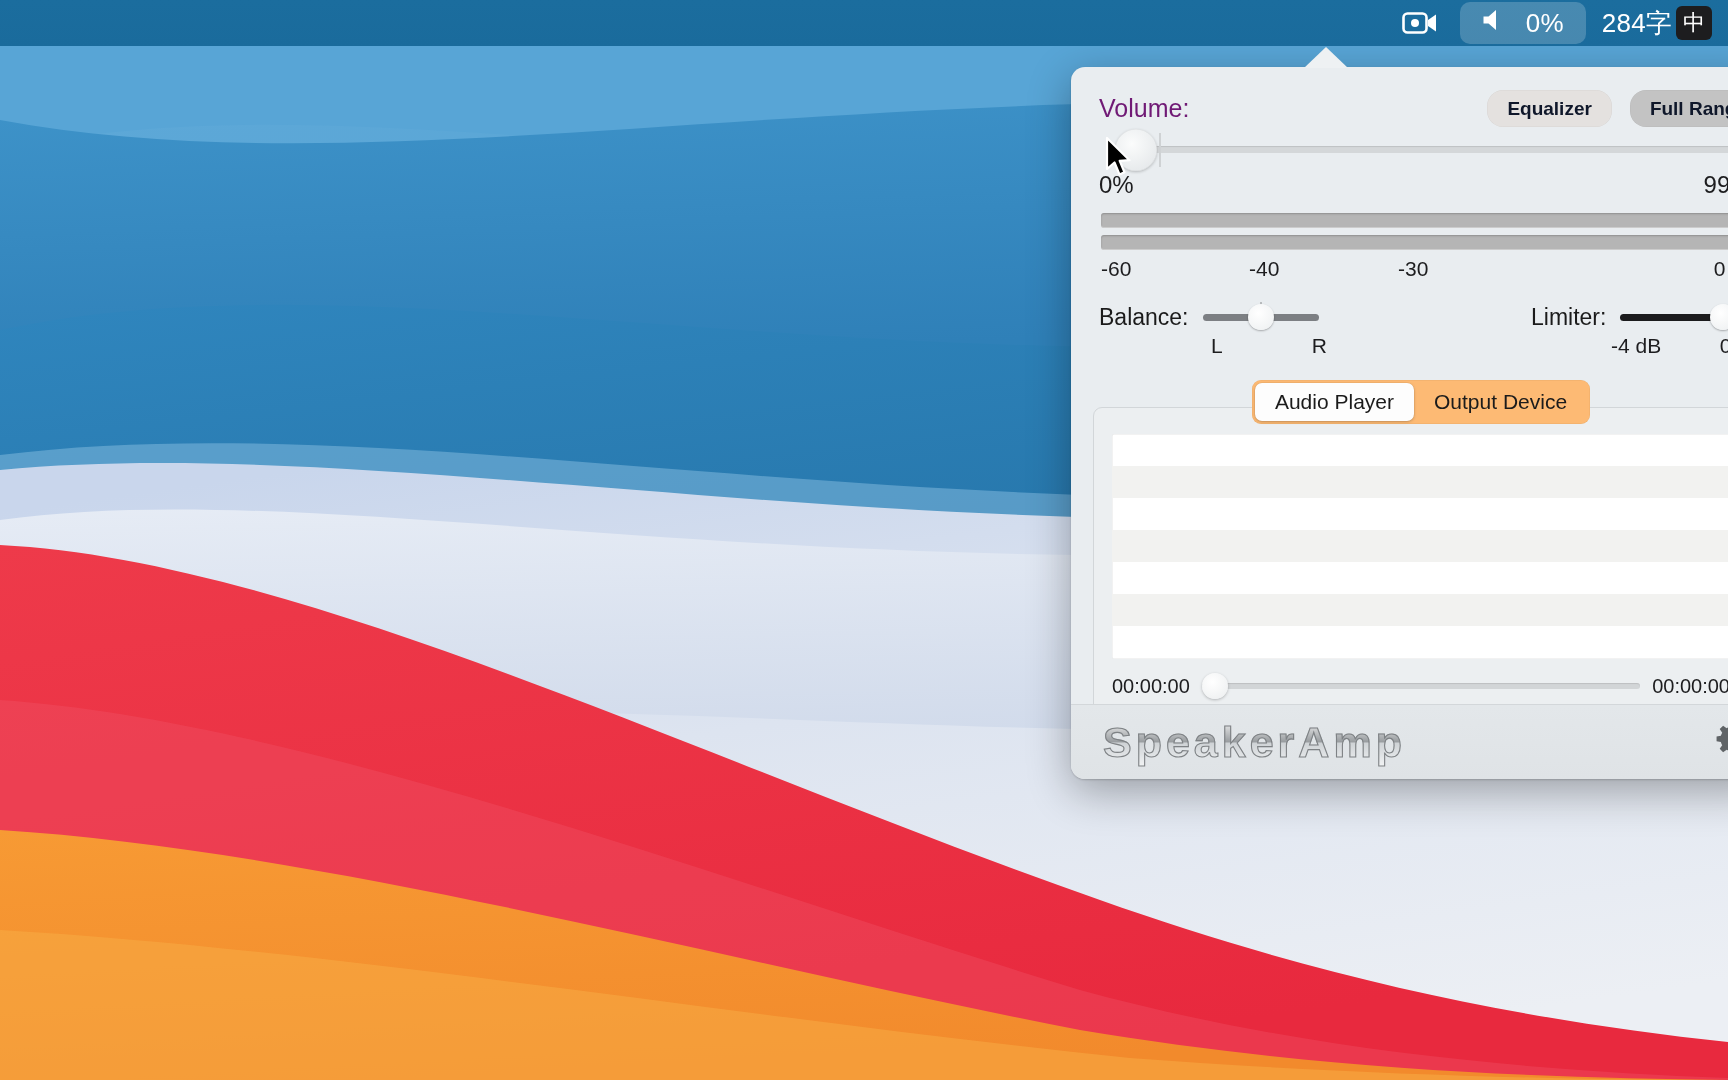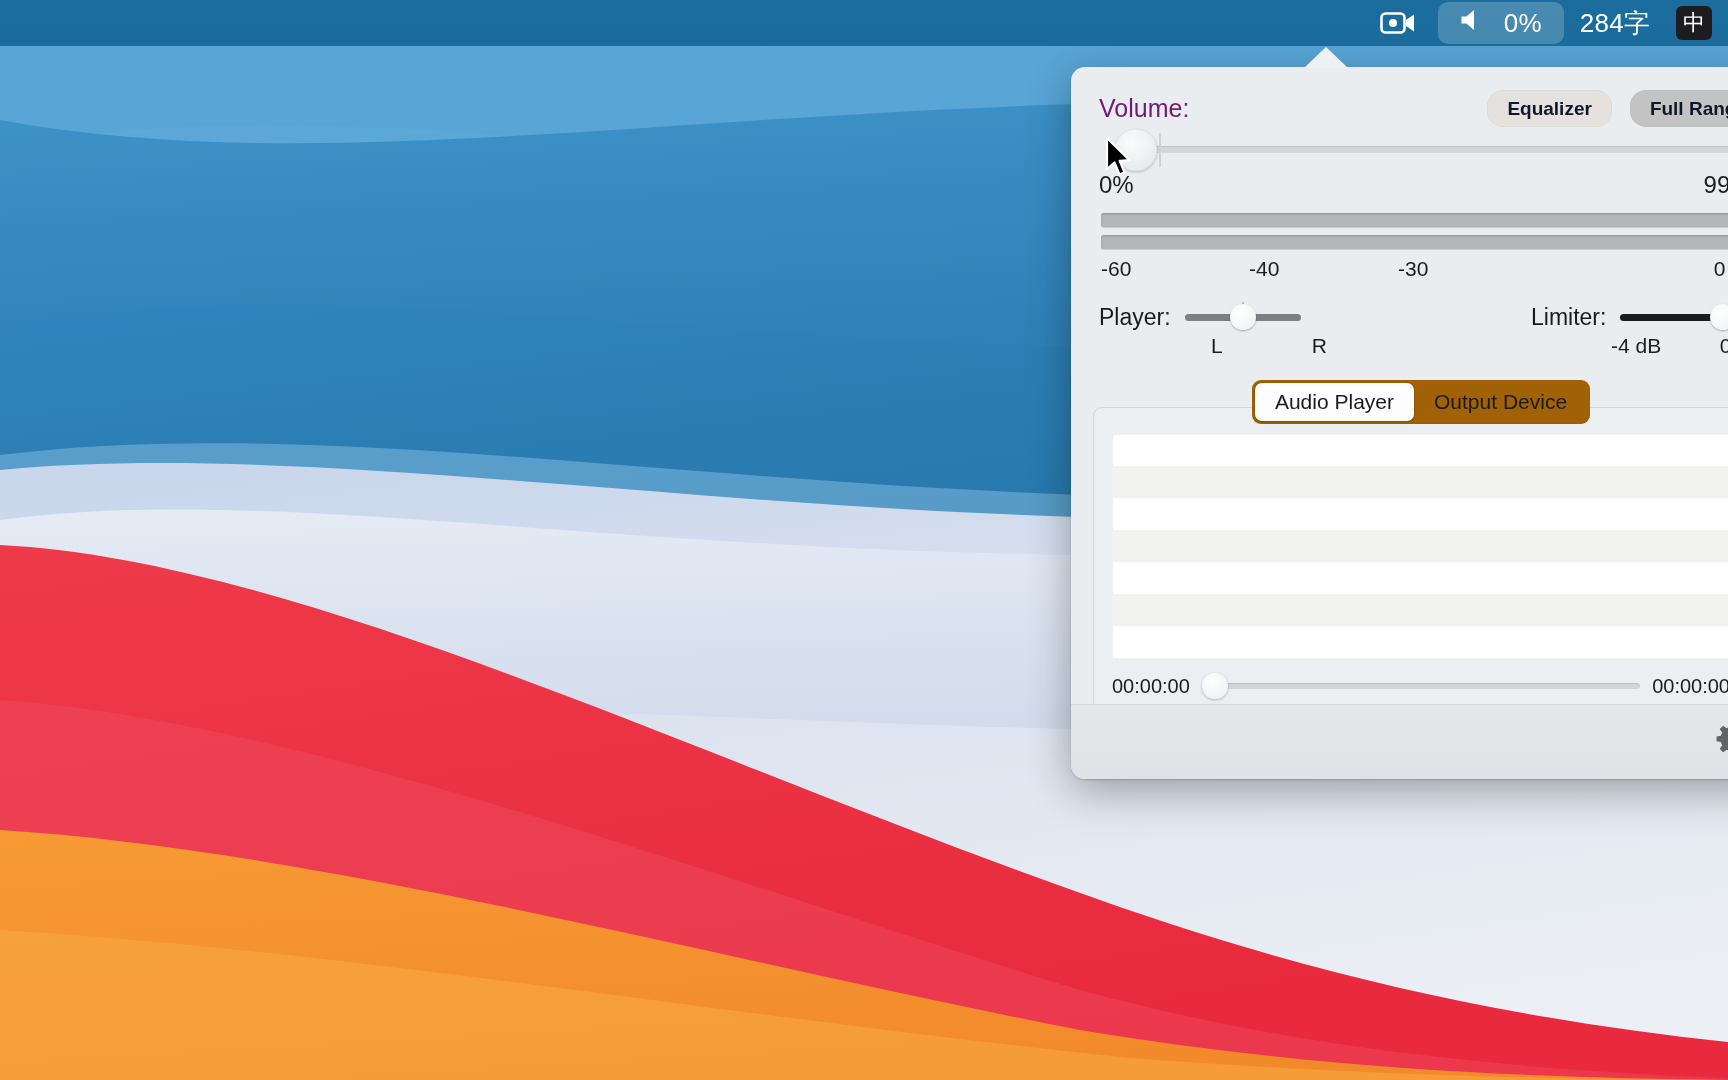--- a/index.html
+++ b/index.html
@@ -25,21 +25,21 @@
     color:#ffffff; font-size:25px; letter-spacing:.2px;
   }
   #rec-icon { margin-right:22px; }
   #vol-pill {
     background:rgba(255,255,255,0.20);
     border-radius:10px; padding:0 22px; height:42px;
     display:flex; align-items:center; gap:14px;
     margin-right:16px;
   }
   #vol-pill .pct { font-size:26px; font-weight:400; }
-  #ime-group { display:flex; align-items:center; gap:26px; margin-right:6px; }
+  #ime-group { display:flex; align-items:center; gap:4px; margin-right:6px; }
   #ime-count { font-size:26px; }
   #ime-badge {
     background:#1d1d1f; color:#fff; font-size:22px;
     width:36px; height:34px; border-radius:6px;
     display:flex; align-items:center; justify-content:center;
     font-family:"DejaVu Sans", sans-serif;
   }
 
   
   #panel {
@@ -121,21 +121,21 @@
     position:absolute; top:1px; width:26px; height:26px; border-radius:50%;
     background:radial-gradient(circle at 40% 35%, #ffffff, #f0f2f3 80%);
     box-shadow:0 1px 2px rgba(0,0,0,0.30);
   }
   .bl-ends { display:flex; justify-content:space-between; font-size:21px;
     color:#1d1d1f; margin-top:3px; }
 
   
   .tabs-row { display:flex; justify-content:center; margin-top:22px; position:relative; z-index:3; }
   .tabbar {
-    display:flex; background:#a16207; border-radius:9px; padding:3px;
+    display:flex; background:#fdba74; border-radius:9px; padding:3px;
     box-shadow:inset 0 0 0 0.5px rgba(0,0,0,0.07);
   }
   .tab {
     font-size:21px; color:#1b1b1b; padding:7px 20px; border-radius:7px;
     white-space:nowrap;
   }
   .tab.active {
     background:#fdfdfd;
     box-shadow:0 1px 3px rgba(0,0,0,0.22), 0 0 0 0.5px rgba(0,0,0,0.06);
     font-weight:400;
@@ -301,21 +301,21 @@
     <span style="left:0">-60</span>
     <span style="left:148px">-40</span>
     <span style="left:297px">-30</span>
     <span style="right:0">0 dB</span>
   </div>
 
   <div class="bl-row">
 
     <div class="bl-group">
       <div class="bl-line">
-        <span class="bl-label">Player:</span>
+        <span class="bl-label">Balance:</span>
         <div class="mini-slider">
           <div class="mini-track"></div>
           <div class="mini-tick" style="left:57px"></div>
           <div class="mini-knob" style="left:45px"></div>
         </div>
       </div>
       <div class="bl-ends" style="width:116px; margin-left:112px;">
         <span>L</span>
         <span>R</span>
       </div>
@@ -425,20 +425,21 @@
           <svg width="32" height="30" viewBox="0 0 32 30">
               <rect x="3" y="12.5" width="26" height="5" rx="1.8" fill="#6f7376"></rect>
               <rect x="13" y="2.5" width="5" height="25" rx="1.8" fill="#6f7376"></rect>
             </svg>
         </div>
       </div>
     </div>
   </div>
 
   <div class="brand-bar">
+    <span class="brand-text">SpeakerAmp</span>
     <span class="gear">
       <svg width="40" height="40" viewBox="0 0 40 40" fill="#5f6366">
         <path d="M20 13.2a6.8 6.8 0 100 13.6 6.8 6.8 0 000-13.6zm0 3.5a3.3 3.3 0 110 6.6 3.3 3.3 0 010-6.6z"></path>
         <path d="M17.6 2.5h4.8l.7 4.3a14 14 0 013.2 1.33l3.6-2.5 3.4 3.4-2.5 3.6c.57 1 1.02 2.07 1.33 3.2l4.3.7v4.8l-4.3.7a14 14 0 01-1.33 3.2l2.5 3.6-3.4 3.4-3.6-2.5a14 14 0 01-3.2 1.33l-.7 4.3h-4.8l-.7-4.3a14 14 0 01-3.2-1.33l-3.6 2.5-3.4-3.4 2.5-3.6a14 14 0 01-1.33-3.2l-4.3-.7v-4.8l4.3-.7c.31-1.13.76-2.2 1.33-3.2l-2.5-3.6 3.4-3.4 3.6 2.5c1-.57 2.07-1.02 3.2-1.33l.7-4.3z"></path>
       </svg>
     </span>
   </div>
 </div>
 
 <svg style="position:absolute;left:1104px;top:136px;z-index:60;" width="34" height="46" viewBox="0 0 34 46">

